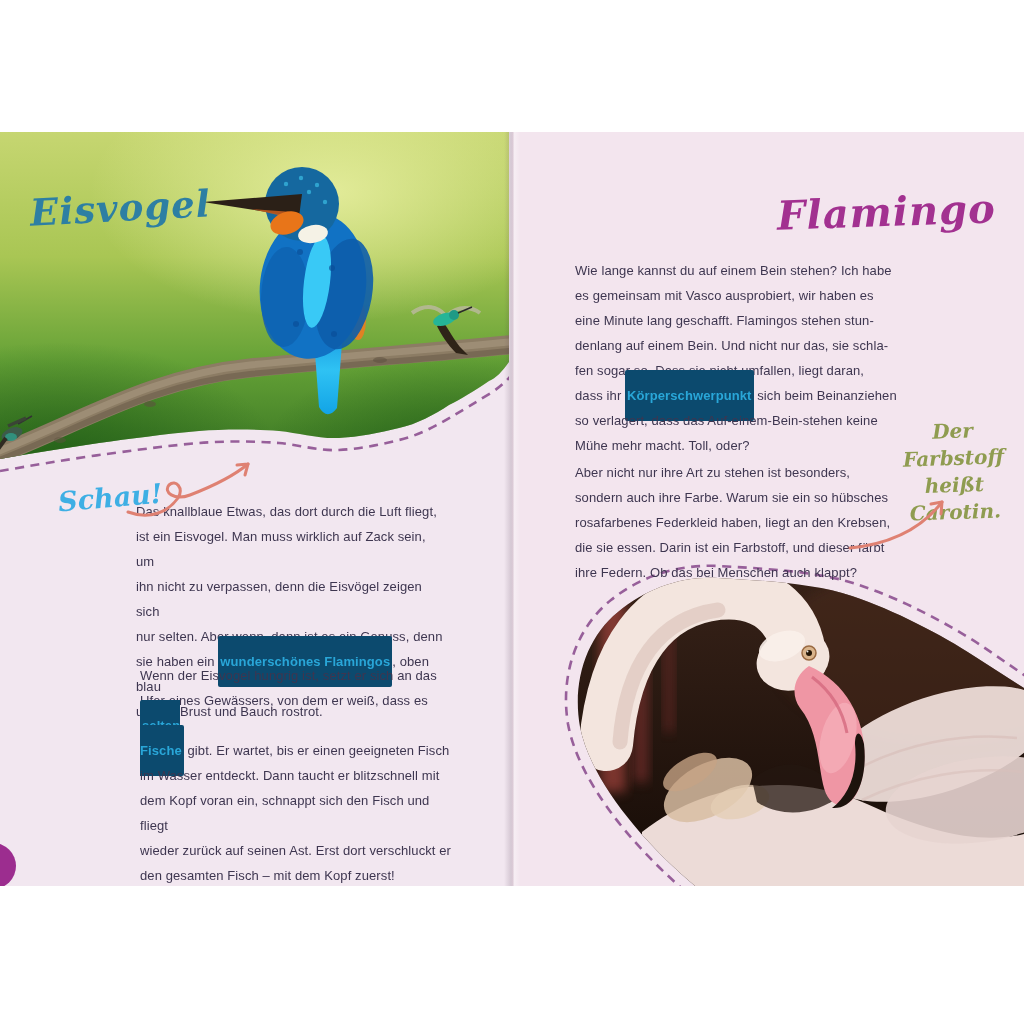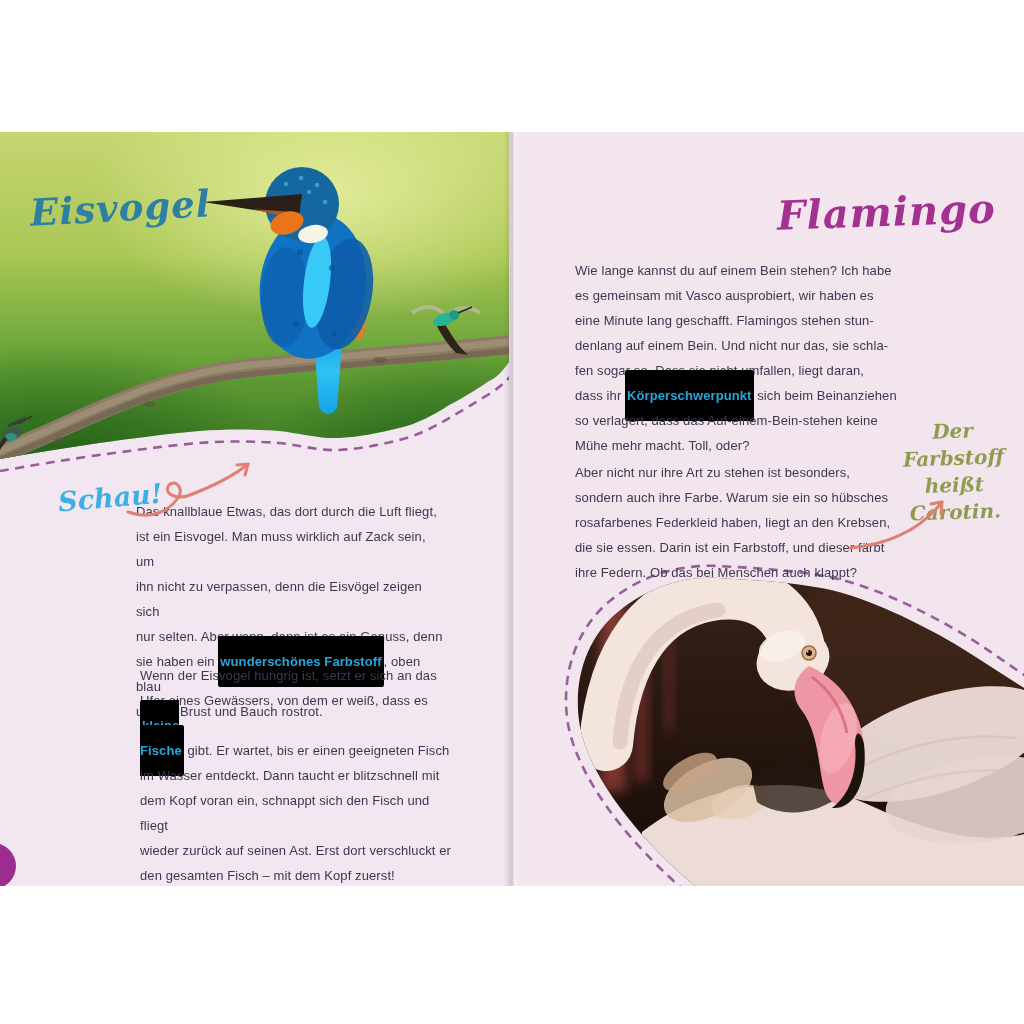--- a/index.html
+++ b/index.html
@@ -13,21 +13,21 @@
           background:linear-gradient(90deg,rgba(70,45,70,0) 0%,rgba(70,45,70,0.16) 42%,rgba(120,90,115,0.22) 52%,rgba(255,255,255,0.35) 66%,rgba(70,45,70,0) 100%);}
   .photo-svg{position:absolute;left:0;top:0;display:block;}
   .script{font-family:"DejaVu Serif","Liberation Serif",serif;font-style:italic;font-weight:bold;}
   .title-eis{position:absolute;left:30px;top:54px;font-size:37px;color:#2d7fa3;transform:rotate(-3deg);z-index:5;letter-spacing:1px;}
   .title-fla{position:absolute;right:28px;top:56px;font-size:40px;color:#a23190;transform:rotate(-2deg);z-index:5;letter-spacing:1px;}
   .schau{position:absolute;left:58px;top:350px;font-size:27px;color:#3eafe4;transform:rotate(-5deg);z-index:5;}
   .carotin{position:absolute;left:374px;top:286px;width:136px;text-align:center;font-size:20px;line-height:1.35;
            color:#8f9c50;transform:rotate(-2deg);z-index:5;white-space:pre-wrap;}
   .para{position:absolute;white-space:pre-wrap;color:#3e3650;font-size:13px;line-height:25px;letter-spacing:0.1px;z-index:5;}
   .para span{white-space:inherit;}
-  .para .hl{color:#29a6d8;background:#000000;font-weight:bold;padding:18px 2px;border-radius:2px;text-align:center;}
+  .para .hl{color:#29a6d8;background:#0c4a6e;font-weight:bold;padding:18px 2px;border-radius:2px;text-align:center;}
   .p-l1{left:136px;top:367px;width:310px;}
   .p-l2{left:140px;top:531px;width:318px;}
   .p-r1{left:63px;top:126px;width:322px;}
   .p-r2{left:63px;top:328px;width:330px;}
   .corner-dot{position:absolute;left:-30px;top:711px;width:46px;height:46px;border-radius:50%;background:#9c2d8f;z-index:6;}
   .arrow-svg{position:absolute;z-index:6;overflow:visible;}
   .arrow-l{left:118px;top:318px;}
   .arrow-r{left:330px;top:352px;}
 </style>
 </head>
@@ -135,24 +135,24 @@
 
       <svg class="arrow-svg arrow-l" width="150" height="78" viewBox="0 0 150 78">
         <path d="M10,62 C32,70 50,62 60,48 C66,38 58,29 51,35 C45,42 56,51 72,45 C98,35 118,24 130,14" fill="none" stroke="#df8172" stroke-width="3" stroke-linecap="round"></path>
         <path d="M130,14 L119,15 M130,14 L127,25" fill="none" stroke="#df8172" stroke-width="3" stroke-linecap="round"></path>
       </svg>
 
       <div class="para p-l1"><span>Das knallblaue Etwas, das dort durch die Luft fliegt,
 ist ein Eisvogel. Man muss wirklich auf Zack sein, um
 ihn nicht zu verpassen, denn die Eisvögel zeigen sich
 nur selten. Aber wenn, dann ist es ein Genuss, denn
-sie haben ein </span><span class="hl">wunderschönes Farbstoff</span><span>, oben blau
+sie haben ein </span><span class="hl">wunderschönes Flamingos</span><span>, oben blau
 und an Brust und Bauch rostrot.</span></div>
       <div class="para p-l2"><span>Wenn der Eisvogel hungrig ist, setzt er sich an das
-Ufer eines Gewässers, von dem er weiß, dass es </span><span class="hl">kleine
+Ufer eines Gewässers, von dem er weiß, dass es </span><span class="hl">selten
 Fische</span><span> gibt. Er wartet, bis er einen geeigneten Fisch
 im Wasser entdeckt. Dann taucht er blitzschnell mit
 dem Kopf voran ein, schnappt sich den Fisch und fliegt
 wieder zurück auf seinen Ast. Erst dort verschluckt er
 den gesamten Fisch – mit dem Kopf zuerst!</span></div>
 
       <div class="corner-dot"></div>
     </div>
 
     <div class="page right">

